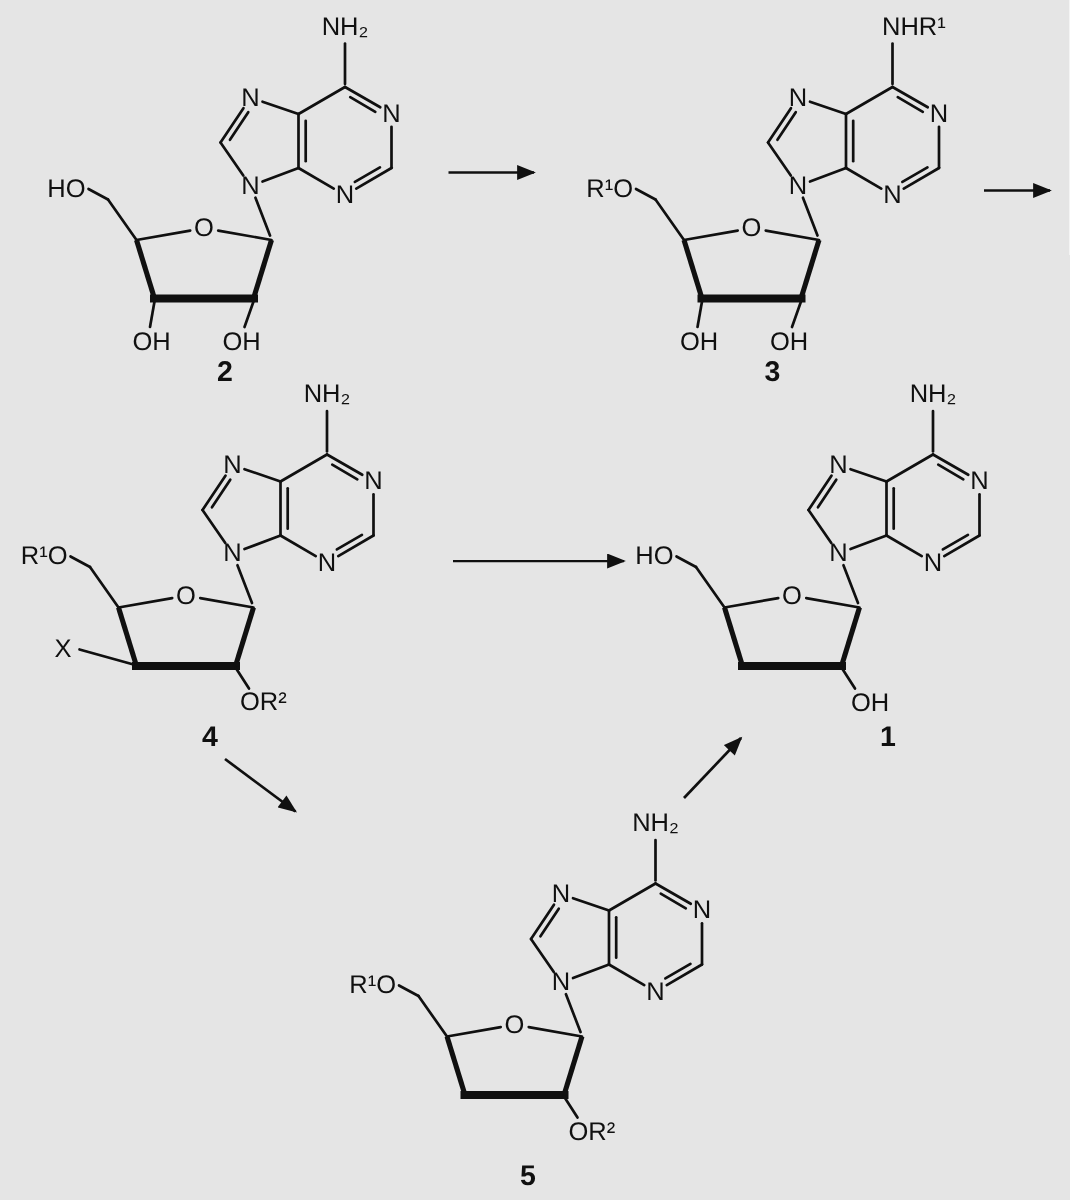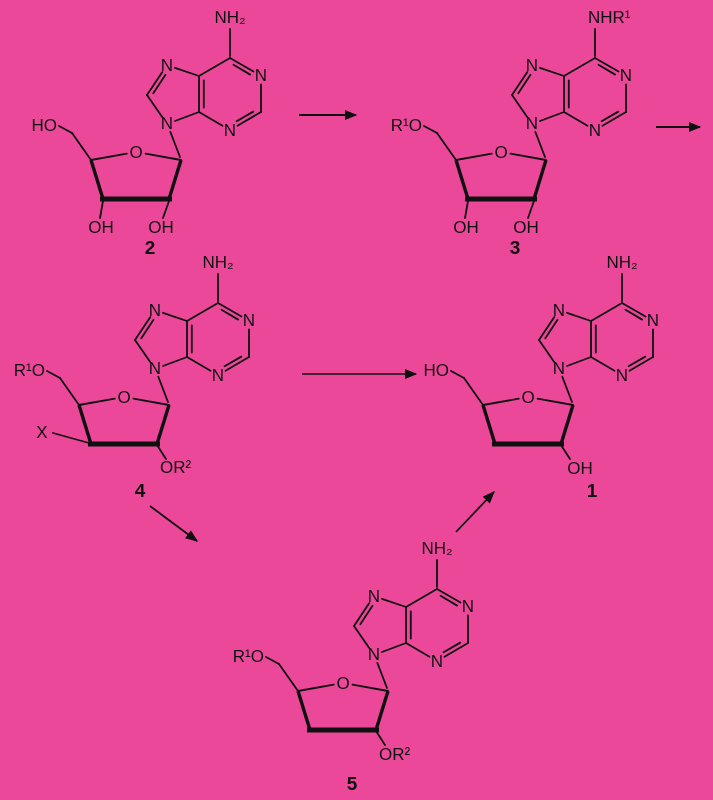--- a/index.html
+++ b/index.html
@@ -1,16 +1,16 @@
 <!DOCTYPE html>
 <html><head>
 <meta charset="utf-8">
 <style>
   html,body{margin:0;padding:0;background:#ffffff;}
-  .page{width:713px;height:800px;background:#ec4899;position:relative;overflow:hidden;}
+  .page{width:713px;height:800px;background:#e5e5e5;position:relative;overflow:hidden;}
   svg{display:block;}
   line.b{stroke:#101010;stroke-width:1.8;stroke-linecap:round;}
   line.b3{stroke:#101010;stroke-width:3.4;stroke-linecap:butt;}
   line.b5{stroke:#101010;stroke-width:5.2;stroke-linecap:butt;}
   line.arrow{stroke:#101010;stroke-width:1.8;stroke-linecap:butt;marker-end:url(#ah);}
   line.arrowthin{stroke:#101010;stroke-width:1.5;stroke-linecap:butt;marker-end:url(#ah);}
   text{font-family:"Liberation Sans","DejaVu Sans",sans-serif;font-size:17px;fill:#101010;}
   .atom{text-anchor:middle;}
   .end{text-anchor:end;}
   .start{text-anchor:start;}

